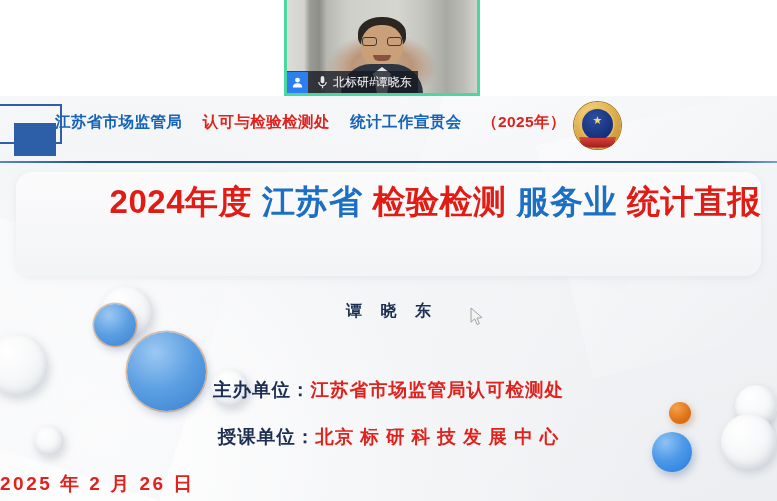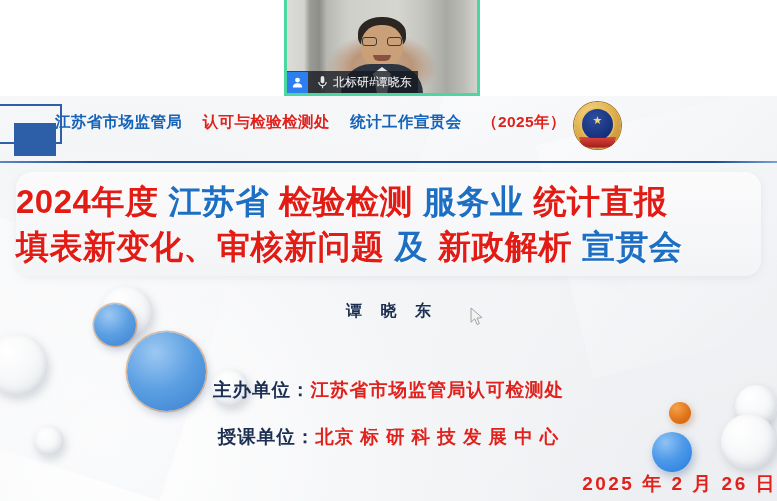--- a/index.html
+++ b/index.html
@@ -350,21 +350,21 @@
     width: 745px;
     height: 104px;
     border-radius: 16px;
     background: linear-gradient(180deg, #fbfbfc 0%, #f3f4f6 100%);
     box-shadow: 0 2px 8px rgba(140,148,160,0.13);
   }
   .title-line {
     position: absolute;
     left: 0;
     width: 745px;
-    text-align: left;
+    text-align: right;
     font-weight: bold;
     font-size: 33px;
     letter-spacing: 0.5px;
     white-space: nowrap;
     text-shadow: 1px 1px 0 rgba(255,255,255,0.9);
   }
   #title-line-1 { top: 8px; }
   #title-line-2 { top: 53px; }
   .title-line .red  { color: #e21b14; }
   .title-line .blue { color: #1d6fc4; }
@@ -397,21 +397,21 @@
   #credit-host   { top: 281px; }
   #credit-teach  { top: 328px; }
   .credit-row .label { color: #1c2f52; letter-spacing: 1px; }
   .credit-row .value { color: #e0211c; letter-spacing: 1px; }
 
   #slide-date {
     position: absolute;
     left: 0;
     top: 375px;
     width: 777px;
-    text-align: right;
+    text-align: left;
     font-size: 19px;
     font-weight: bold;
     color: #e0211c;
     letter-spacing: 2.5px;
   }
 
   
   #mouse-cursor {
     position: absolute;
     left: 470px;
@@ -496,23 +496,20 @@
         </div>
       </div>
 
       <div id="header-rule"></div>
     </div>
 
     <div id="title-card">
       <div class="title-line" id="title-line-1">
         <span class="red">2024年度</span><span class="sp"></span><span class="blue">江苏省</span><span class="sp"></span><span class="red">检验检测</span><span class="sp"></span><span class="blue">服务业</span><span class="sp"></span><span class="red">统计直报</span>
       </div>
-      <div class="title-line" id="title-line-2">
-        <span class="red">填表新变化、审核新问题</span><span class="sp"></span><span class="blue">及</span><span class="sp"></span><span class="red">新政解析</span><span class="sp"></span><span class="blue">宣贯会</span>
-      </div>
     </div>
 
     <div id="speaker-name">谭 晓 东</div>
 
     <div class="credit-row" id="credit-host">
       <span class="label">主办单位：</span><span class="value">江苏省市场监管局认可检测处</span>
     </div>
     <div class="credit-row" id="credit-teach">
       <span class="label">授课单位：</span><span class="value">北京 标 研 科 技 发 展 中 心</span>
     </div>

